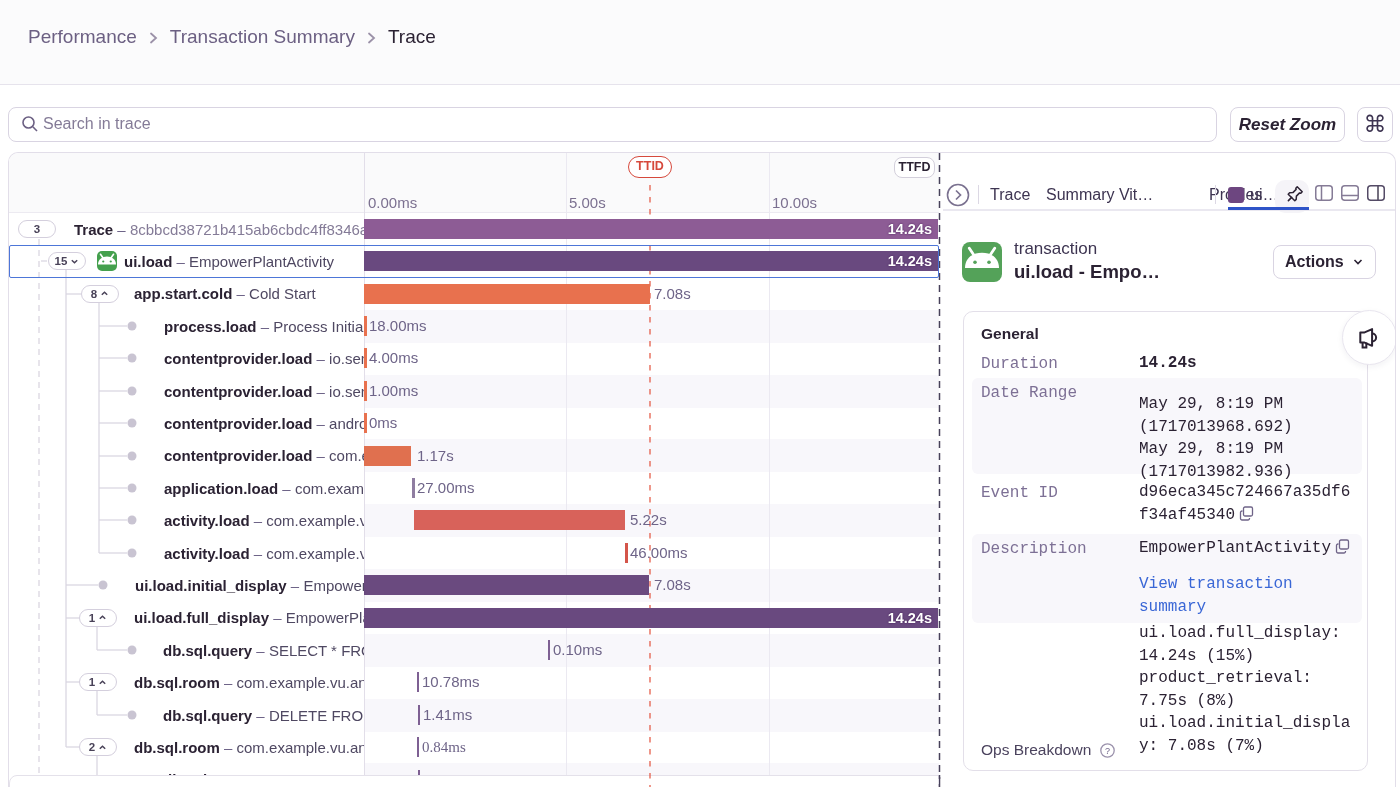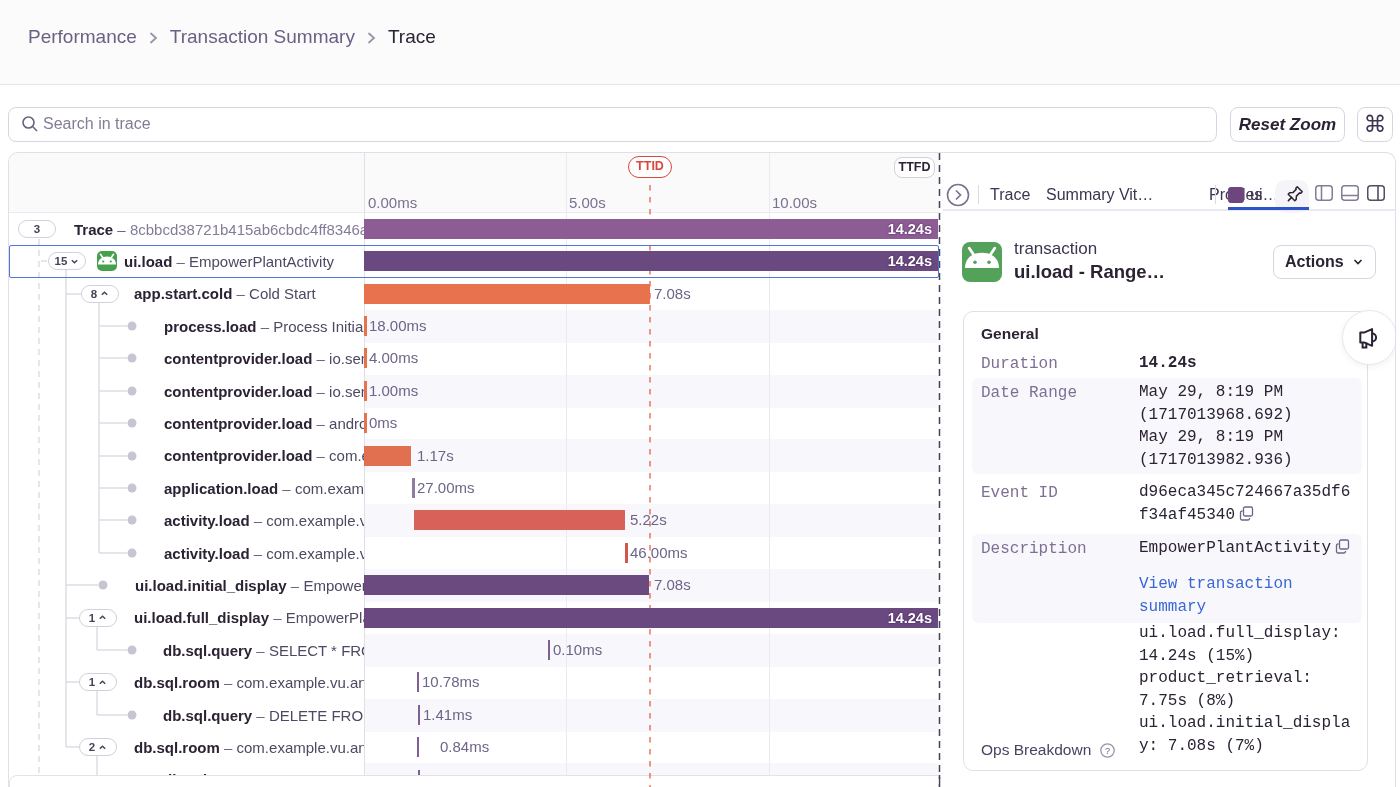--- a/index.html
+++ b/index.html
@@ -220,21 +220,21 @@
     <div class="barlabel" style="left:645px; top:422.2px;">7.08s</div>
     <div class="bar" style="left:355px; top:454.6px; width:574px; background:#69497f;"></div>
     <div class="inlabel" style="top:454.6px; left:855px; width:68px; text-align:right;">14.24s</div>
     <div class="bar" style="left:539px; top:487.0px; width:2px; background:#7e6093;"></div>
     <div class="barlabel" style="left:544px; top:487.0px;">0.10ms</div>
     <div class="bar" style="left:408px; top:519.4px; width:2px; background:#7e6093;"></div>
     <div class="barlabel" style="left:413px; top:519.4px;">10.78ms</div>
     <div class="bar" style="left:409px; top:551.8px; width:2px; background:#7e6093;"></div>
     <div class="barlabel" style="left:414px; top:551.8px;">1.41ms</div>
     <div class="bar" style="left:408px; top:584.2px; width:2px; background:#7e6093;"></div>
-    <div class="barlabel" style="left:431px; top:584.2px;">0.84ms</div>
+    <div class="barlabel" style="left:413px; top:584.2px;font-family:Liberation Serif, serif;">0.84ms</div>
     <div class="bar" style="left:409px; top:616.6px; width:2px; background:#7e6093;"></div>
     <div class="barlabel" style="left:414px; top:616.6px;">0.79ms</div>
     </div>
 
     <div class="abs" style="left:0; top:92px; width:930px; height:33px;
       border:1.5px solid #4d76d8; border-radius:2px;"></div>
 
     <div class="abs" style="left:0; top:622px; width:930px; height:13px; background:#fff;
       border:1px solid #e4e1ea; border-radius:8px 0 0 0;"></div>
 
@@ -276,38 +276,38 @@
         </svg>
     <div class="abs" style="left:953px; top:89px;"><svg width="40" height="40" viewBox="0 0 40 40">
 <rect x="0" y="0" width="40" height="40" rx="8" fill="#54a259"></rect>
 <path d="M3 26 C3 16.5 10 10.8 20 10.8 C30 10.8 37 16.5 37 26 Z" fill="#fff"></path>
 <line x1="11.5" y1="12.5" x2="7.3" y2="6.2" stroke="#fff" stroke-width="2.8" stroke-linecap="round"></line>
 <line x1="28.5" y1="12.5" x2="32.7" y2="6.2" stroke="#fff" stroke-width="2.8" stroke-linecap="round"></line>
 <circle cx="13" cy="20.3" r="1.8" fill="#54a259"></circle>
 <circle cx="27" cy="20.3" r="1.8" fill="#54a259"></circle>
           </svg></div>
     <div class="abs" style="left:1005px; top:86px; font-size:17px; color:#3d3451;">transaction</div>
-    <div class="abs" style="left:1005px; top:108px; font-size:18.5px; font-weight:700; color:#2b2233;">ui.load - Range…</div>
+    <div class="abs" style="left:1005px; top:108px; font-size:18.5px; font-weight:700; color:#2b2233;">ui.load - Empo…</div>
     <div class="abs" style="left:1264px; top:92px; width:103px; height:34px; background:#fff; border:1px solid #d9d4e2; border-radius:8px; display:flex; align-items:center; justify-content:center; font-weight:700; font-size:16px; color:#2b2233;">Actions&nbsp;<svg width="12" height="12" viewBox="0 0 12 12" style="margin-left:4px;">
             <path d="M2.5 4 L6 7.5 L9.5 4" fill="none" stroke="#2b2233" stroke-width="1.6"></path>
           </svg></div>
     <div class="abs" style="left:954px; top:158px; width:405px; height:460px; border:1px solid #e3dfe9; border-radius:10px; background:#fff;"></div>
     <div class="abs" style="left:972px; top:172px; font-size:15.5px; font-weight:700; color:#2b2233;">General</div>
     <div class="abs" style="left:1333px; top:157px; width:55px; height:55px; border-radius:50%; background:#fff; border:1px solid #e9e6ef; box-shadow:0 2px 6px rgba(40,30,60,0.06);"></div>
 <svg class="abs" style="left:1349px; top:173px;" width="23" height="23" viewBox="0 0 16 16">
 <path d="M1.6 4.6 h2.6 l5.6 -2.4 v11.6 l-5.6 -2.4 h-2.6 z" fill="none" stroke="#2b2233" stroke-width="1.4" stroke-linejoin="round"></path>
 <path d="M9.8 5.2 a2.8 2.8 0 0 1 0 5.6" fill="none" stroke="#2b2233" stroke-width="1.4"></path>
 <path d="M3.2 11.5 v3.4 h2.6 v-3.4" fill="none" stroke="#2b2233" stroke-width="1.4"></path>
         </svg>
     <div class="abs" style="left:963px; top:225px; width:390px; height:96px; background:#f8f7fb; border-radius:6px;"></div>
     <div class="abs" style="left:963px; top:381px; width:390px; height:89px; background:#f8f7fb; border-radius:6px;"></div>
     <div class="kvlabel" style="left:972px; top:202px;">Duration</div>
     <div class="kvval" style="top:199px; font-weight:700;">14.24s</div>
     <div class="kvlabel" style="left:972px; top:231px;">Date Range</div>
-    <div class="kvval" style="top:228px;">May 29, 8:19 PM<br>(1717013968.692)<br>May 29, 8:19 PM<br>(1717013982.936)</div>
+    <div class="kvval" style="top:240px;">May 29, 8:19 PM<br>(1717013968.692)<br>May 29, 8:19 PM<br>(1717013982.936)</div>
     <div class="kvlabel" style="left:972px; top:331px;">Event ID</div>
     <div class="kvval" style="top:328px;">d96eca345c724667a35df6f34af45340<svg width="15" height="15" viewBox="0 0 15 15" style="vertical-align:-2px; margin-left:4px;">
             <rect x="4.5" y="1" width="9" height="9" rx="1.5" fill="none" stroke="#6f6488" stroke-width="1.3"></rect>
             <path d="M10.5 12 v0.5 a1.5 1.5 0 0 1 -1.5 1.5 h-6 a1.5 1.5 0 0 1 -1.5 -1.5 v-6 a1.5 1.5 0 0 1 1.5 -1.5 h0.5" fill="none" stroke="#6f6488" stroke-width="1.3"></path>
           </svg></div>
     <div class="kvlabel" style="left:972px; top:387px;">Description</div>
     <div class="kvval" style="top:384px;">EmpowerPlantActivity<svg width="15" height="15" viewBox="0 0 15 15" style="vertical-align:-2px; margin-left:4px;">
             <rect x="4.5" y="1" width="9" height="9" rx="1.5" fill="none" stroke="#6f6488" stroke-width="1.3"></rect>
             <path d="M10.5 12 v0.5 a1.5 1.5 0 0 1 -1.5 1.5 h-6 a1.5 1.5 0 0 1 -1.5 -1.5 v-6 a1.5 1.5 0 0 1 1.5 -1.5 h0.5" fill="none" stroke="#6f6488" stroke-width="1.3"></path>
           </svg></div>

